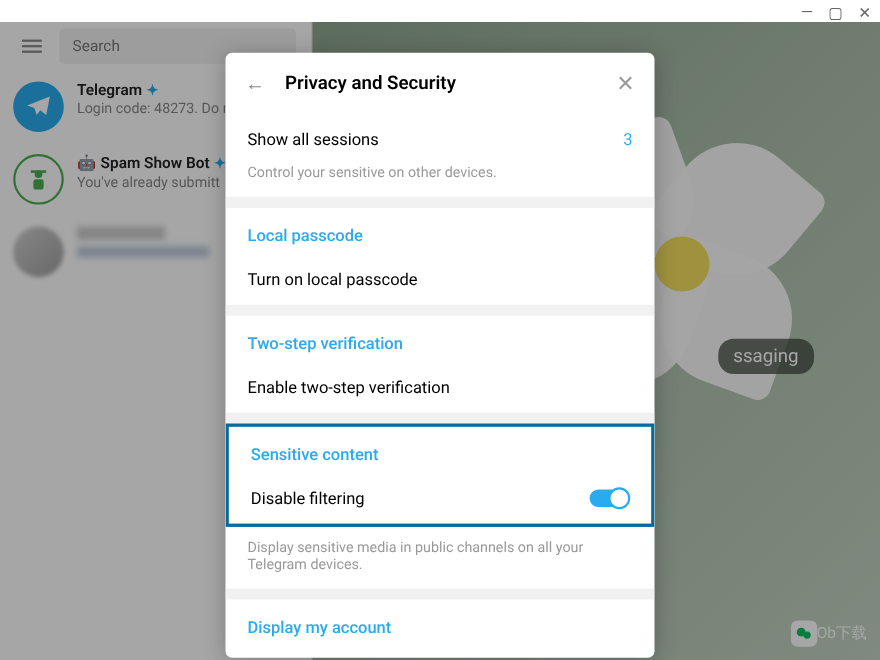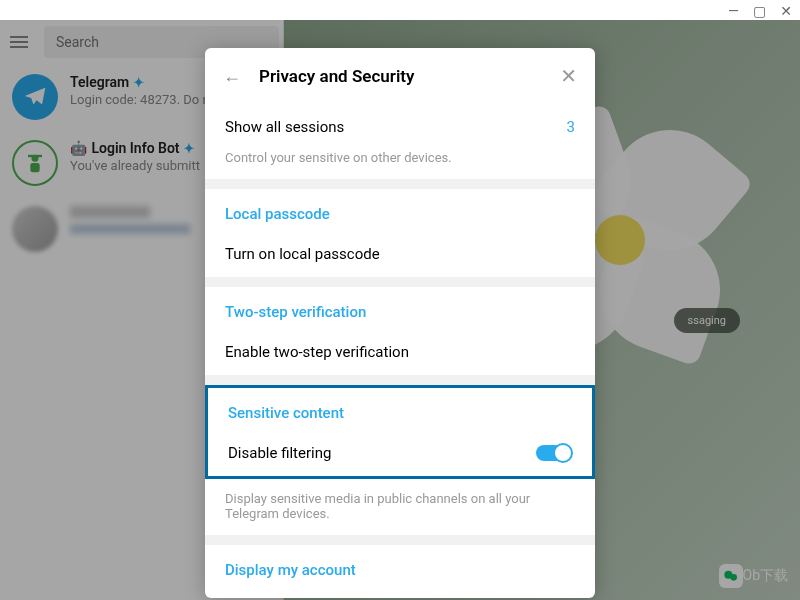--- a/index.html
+++ b/index.html
@@ -4,41 +4,41 @@
   <style>
     * { box-sizing: border-box; margin: 0; padding: 0; font-family: -apple-system, BlinkMacSystemFont, "Segoe UI", Roboto, sans-serif; }
     body { width: 800px; height: 600px; overflow: hidden; position: relative; background: #fff; }
     
     .window-controls { position: absolute; top: 3px; right: 8px; display: flex; gap: 14px; color: #666; font-size: 14px; z-index: 100; }
     .window-controls span { cursor: pointer; }
     
     .app-container { display: flex; height: 100%; width: 100%; padding-top: 20px; }
     
     .sidebar { width: 284px; background: #fff; border-right: 1px solid #e7e7e7; height: 100%; position: relative; }
-    .sidebar-header { display: flex; align-items: center; padding: 6px 4px; gap: 10px; }
+    .sidebar-header { display: flex; align-items: center; padding: 6px 14px; gap: 10px; }
     .hamburger { width: 30px; height: 30px; display: flex; align-items: center; justify-content: center; cursor: pointer; }
     .hamburger-lines { display: flex; flex-direction: column; gap: 3px; }
     .hamburger-lines span { width: 18px; height: 2px; background: #888; }
     .search-box { flex: 1; background: #f1f1f1; border-radius: 4px; padding: 8px 12px; color: #999; font-size: 14px; border: none; outline: none; }
     
     .chat-item { display: flex; align-items: flex-start; padding: 10px 12px; gap: 12px; cursor: pointer; }
     .avatar { width: 46px; height: 46px; border-radius: 50%; flex-shrink: 0; display: flex; align-items: center; justify-content: center; }
     .avatar-telegram { background: #2AABEE; }
     .avatar-spam { background: #fff; border: 2px solid #4CAF50; }
     .avatar-blur { background: linear-gradient(135deg, #d0d0d0, #a0a0a0); filter: blur(2px); }
     .chat-info { flex: 1; }
     .chat-title { font-weight: 600; font-size: 14px; color: #222; display: flex; align-items: center; gap: 4px; }
     .chat-subtitle { font-size: 13px; color: #888; margin-top: 2px; }
     .verified-badge { color: #2AABEE; font-size: 13px; }
     
     .main-area { flex: 1; position: relative; background: linear-gradient(135deg, #8fa88f 0%, #a8bda8 40%, #c5d4c5 100%); overflow: hidden; }
     .flower { position: absolute; right: 40px; top: 80px; width: 280px; height: 280px; }
     .flower-petal { position: absolute; width: 120px; height: 120px; background: #fefefe; border-radius: 50% 10% 50% 10%; opacity: 0.95; }
     .flower-center { position: absolute; width: 50px; height: 50px; background: #f5e060; border-radius: 50%; left: 115px; top: 115px; }
-    .msg-badge { position: absolute; right: 60px; top: 288px; background: rgba(60, 70, 60, 0.75); color: #fff; padding: 6px 14px; border-radius: 14px; font-size: 11px; text-align: right; }
+    .msg-badge { position: absolute; right: 60px; top: 288px; background: rgba(60, 70, 60, 0.75); color: #fff; padding: 6px 14px; border-radius: 14px; font-size: 17px; text-align: right; }
     
     .overlay { position: absolute; inset: 20px 0 0 0; background: rgba(0,0,0,0.35); z-index: 10; }
     
     .modal { position: absolute; left: 205px; top: 48px; width: 390px; background: #fff; border-radius: 6px; box-shadow: 0 2px 20px rgba(0,0,0,0.25); z-index: 20; height: 550px; overflow: hidden; }
     .modal-header { display: flex; align-items: center; padding: 16px 18px; gap: 18px; }
     .back-arrow { color: #888; cursor: pointer; font-size: 18px; }
     .modal-title { font-weight: 600; font-size: 17px; flex: 1; }
     .close-btn { color: #999; cursor: pointer; font-size: 20px; }
     
     .modal-body { overflow-y: auto; }
@@ -97,21 +97,21 @@
       <div class="avatar avatar-spam">
         <svg width="28" height="28" viewBox="0 0 24 24">
             <circle cx="12" cy="8" r="3" fill="#4CAF50"></circle>
             <rect x="8" y="12" width="8" height="8" rx="2" fill="#4CAF50"></rect>
             <rect x="6" y="5" width="12" height="2" fill="#4CAF50"></rect>
           </svg>
       </div>
       <div class="chat-info">
         <div class="chat-title">
           <span>🤖</span>
-          <span>Login Info Bot</span>
+          <span>Spam Show Bot</span>
           <span class="verified-badge">✦</span>
         </div>
         <div class="chat-subtitle">You've already submitt</div>
       </div>
     </div>
 
     <div class="chat-item">
       <div class="avatar avatar-blur"></div>
       <div class="chat-info">
         <div style="width:80px;height:12px;background:#ccc;filter:blur(3px);margin-bottom:6px;"></div>

